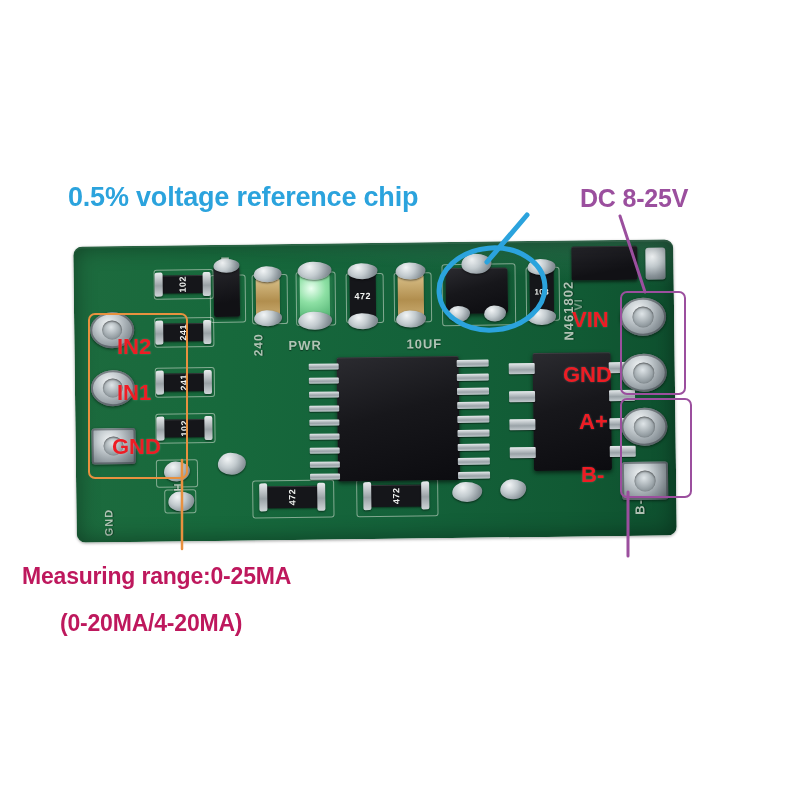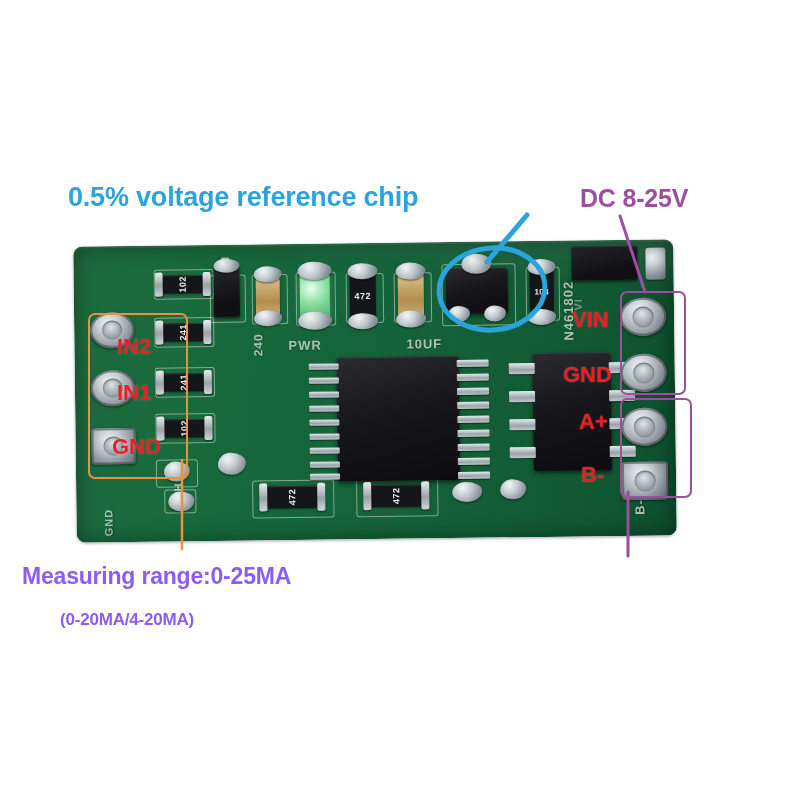--- a/index.html
+++ b/index.html
@@ -3,26 +3,26 @@
 <meta charset="utf-8">
 <style>
   html,body{margin:0;padding:0;background:#ffffff;}
   body{width:800px;height:800px;overflow:hidden;font-family:"Liberation Sans",sans-serif;}
   #stage{position:relative;width:800px;height:800px;background:#fff;}
 
   
   .lbl{position:absolute;font-weight:bold;white-space:nowrap;letter-spacing:-0.2px;}
   .lbl-blue{color:#2ba3dd;}
   .lbl-purple{color:#9b4f9e;}
-  .lbl-orange{color:#8b5cf6;}
+  .lbl-orange{color:#be185d;}
   #lbl-vref{left:68px;top:182px;font-size:27px;}
   #lbl-dc{left:580px;top:184px;font-size:25px;}
   #lbl-rs485{left:470px;top:562px;font-size:25px;}
   #lbl-range1{left:22px;top:563px;font-size:23px;}
-  #lbl-range2{left:60px;top:610px;font-size:17px;}
+  #lbl-range2{left:60px;top:610px;font-size:23px;}
 
   
   #pcb{position:absolute;left:75px;top:243px;width:600px;height:296px;
        border-radius:9px;overflow:hidden;
        background:
          linear-gradient(185deg, rgba(255,255,255,.10) 0%, rgba(0,0,0,0) 14%),
          linear-gradient(95deg, #1d6b3e 0%, #17693c 26%, #14623a 55%, #115a34 82%, #0e4f2e 100%);
        box-shadow:0 1px 3px rgba(0,0,0,.35);
        transform:rotate(-0.7deg);}
   #pcb:after{content:"";position:absolute;inset:0;border-radius:9px;

